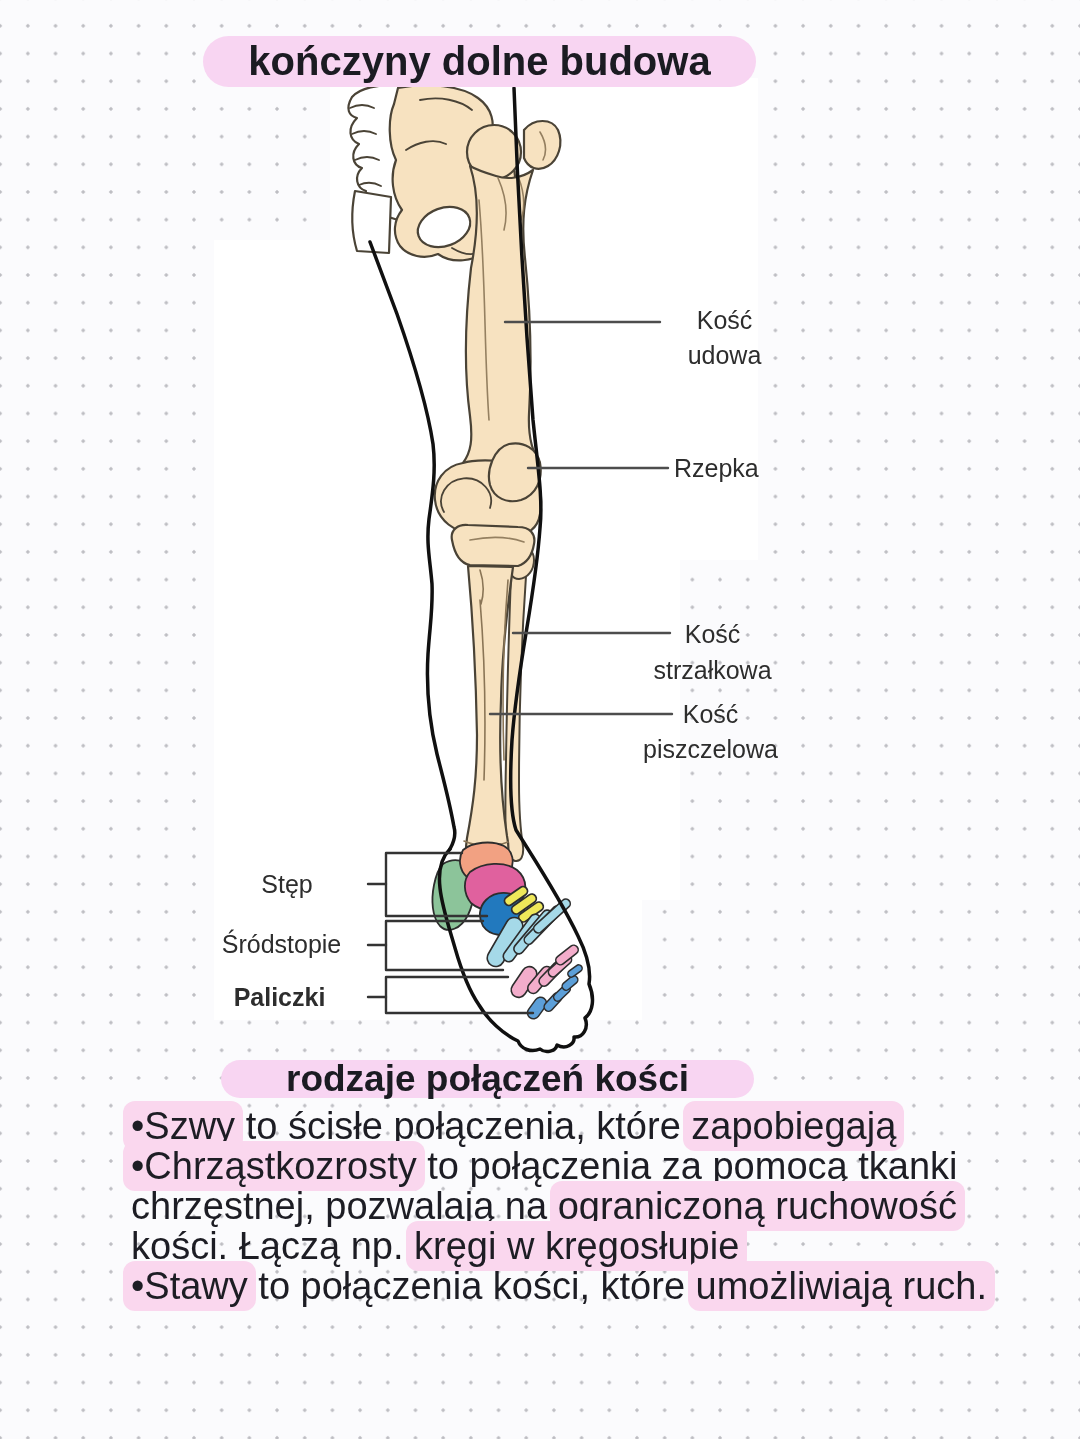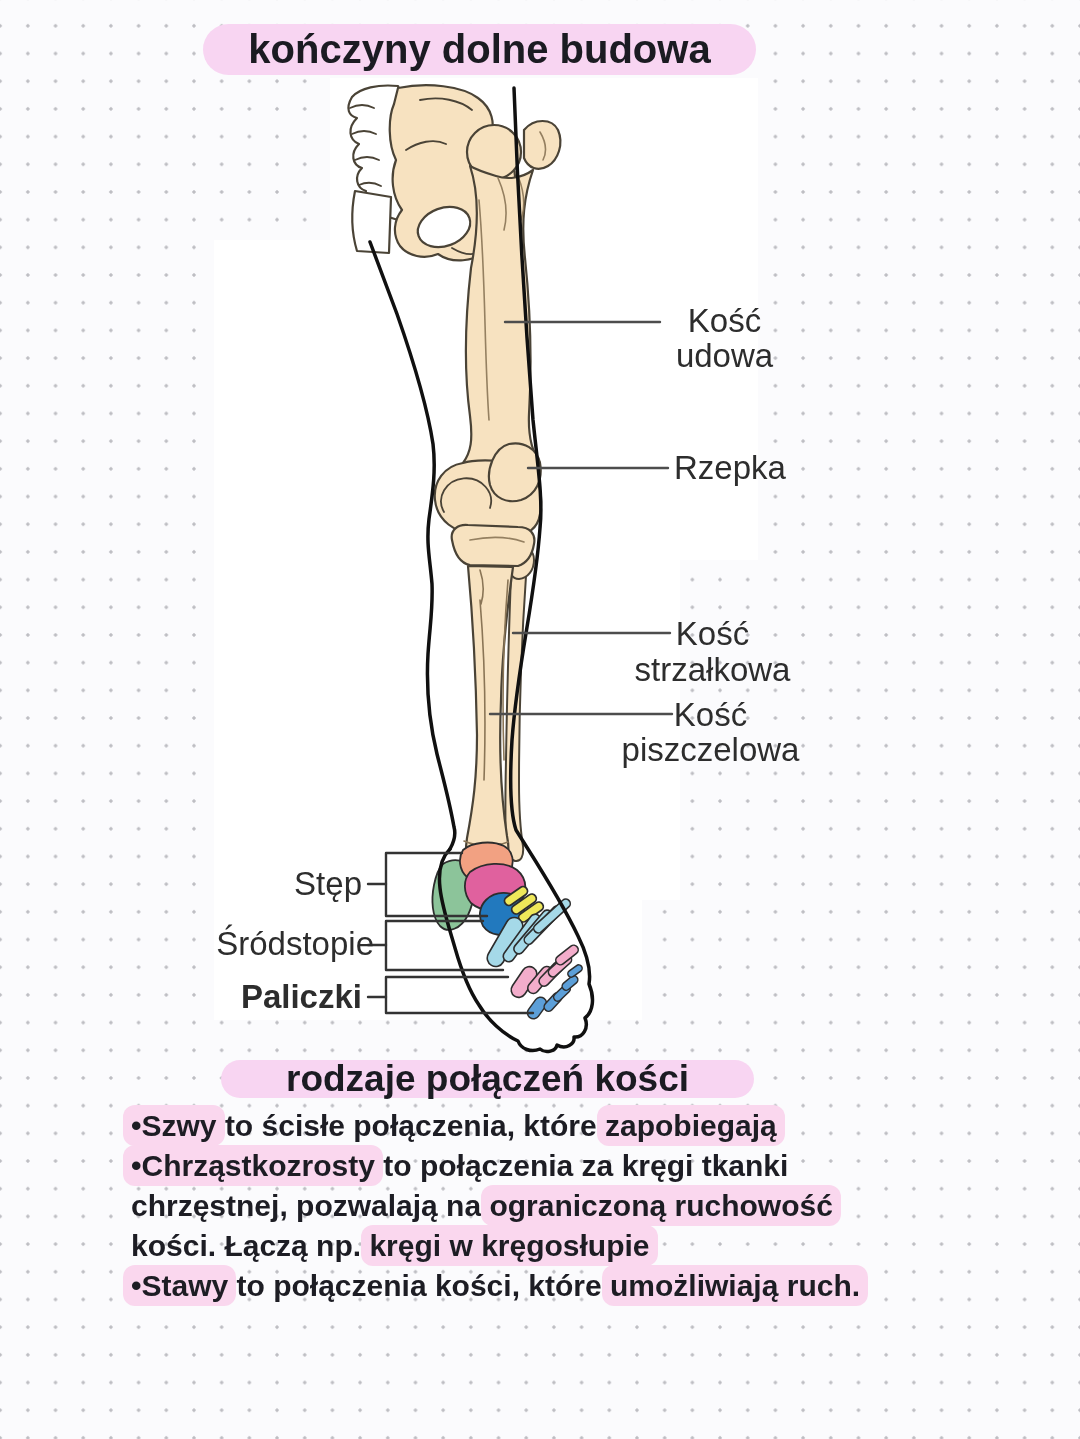--- a/index.html
+++ b/index.html
@@ -20,44 +20,44 @@
   #diagram-svg { position: absolute; left: 0; top: 0; width: 1080px; height: 1439px; }
 
   .pill {
     position: absolute;
     background: #f8d5f2;
     border-radius: 26px;
     display: flex; align-items: center; justify-content: center;
     color: #1b1b22;
     font-weight: 700;
   }
-  #title-pill   { left: 203px; top: 24px;  width: 553px; height: 51px; font-size: 40px; }
+  #title-pill   { left: 203px; top: 36px;  width: 553px; height: 51px; font-size: 40px; }
   #section-pill { left: 221px; top: 1060px; width: 533px; height: 38px; font-size: 37px; }
 
   .diagram-label {
     position: absolute;
     color: #2d2d2d;
-    font-size: 33px;
+    font-size: 25px;
     white-space: pre-line;
   }
   .lbl-center { text-align: center; }
-  .lbl-right  { text-align: right; }
+  .lbl-right  { text-align: center; }
   #label-femur      { left: 642px; top: 303px; width: 165px; line-height: 35px; }
   #label-patella    { left: 674px; top: 452px; line-height: 32px; }
   #label-fibula     { left: 625px; top: 616px; width: 175px; line-height: 36px; }
   #label-tibia      { left: 618px; top: 697px; width: 185px; line-height: 35px; }
   #label-tarsus     { left: 212px; top: 867px; width: 150px; line-height: 34px; }
   #label-metatarsus { left: 189px; top: 927px; width: 185px; line-height: 34px; }
   #label-phalanges  { left: 197px; top: 980px; width: 165px; line-height: 34px; font-weight: bold; }
 
   #notes-block {
     position: absolute;
     left: 131px; top: 1106px; width: 850px;
     color: #1d1d24;
-    font-size: 30px; font-weight: 700; line-height: 40px;
+    font-size: 38px; font-weight: 400; line-height: 40px;
   }
   .note-line { white-space: pre; }
   .hl {
     background: #fad7ee;
     border-radius: 12px;
     padding: 4px 8px;
     margin: 0 -8px;
   }
 </style>
 </head>
@@ -209,19 +209,19 @@
   <div id="label-tarsus" class="diagram-label lbl-right">Stęp</div>
   <div id="label-metatarsus" class="diagram-label lbl-right">Śródstopie</div>
   <div id="label-phalanges" class="diagram-label lbl-right">Paliczki</div>
 
   <div id="section-pill" class="pill">
     <span>rodzaje połączeń kości</span>
   </div>
 
   <div id="notes-block">
       <div class="note-line"><span class="hl">•Szwy</span><span> to ścisłe połączenia, które </span><span class="hl">zapobiegają</span></div>
-      <div class="note-line"><span class="hl">•Chrząstkozrosty</span><span> to połączenia za kręgi tkanki</span></div>
+      <div class="note-line"><span class="hl">•Chrząstkozrosty</span><span> to połączenia za pomocą tkanki</span></div>
       <div class="note-line"><span>chrzęstnej, pozwalają na </span><span class="hl">ograniczoną ruchowość</span></div>
       <div class="note-line"><span>kości. Łączą np. </span><span class="hl">kręgi w kręgosłupie</span></div>
       <div class="note-line"><span class="hl">•Stawy</span><span> to połączenia kości, które </span><span class="hl">umożliwiają ruch.</span></div>
     </div>
 
 </div>
 
 </body></html>

